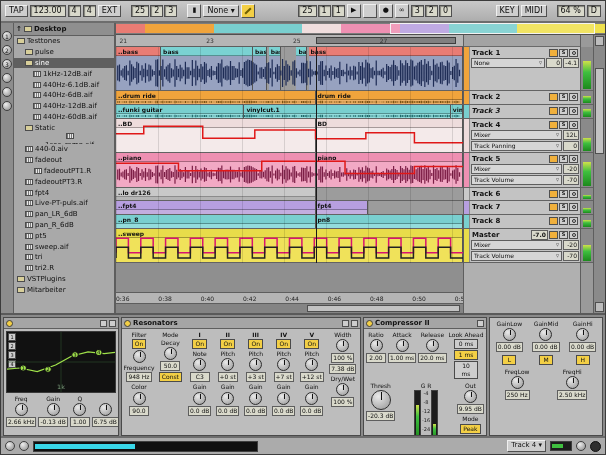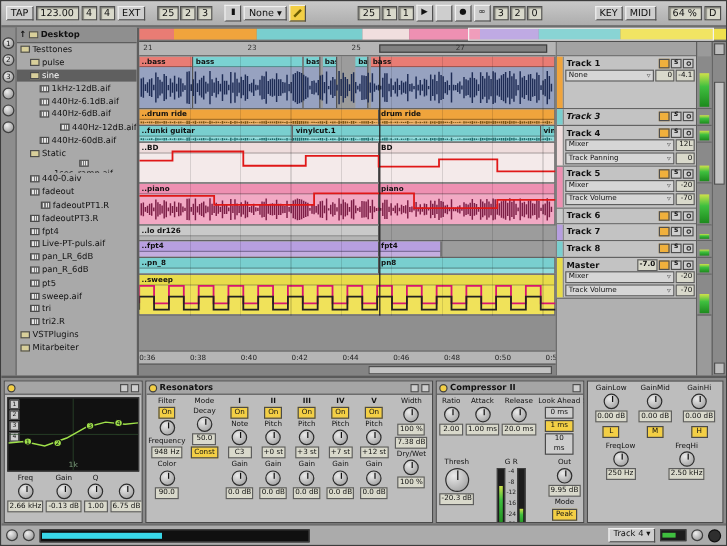--- a/index.html
+++ b/index.html
@@ -182,21 +182,21 @@
             <span>1kHz-12dB.aif</span>
           </div>
           <div class="bitem" style="padding-left: 19px;">
             <span class="bicon wave"></span>
             <span>440Hz-6.1dB.aif</span>
           </div>
           <div class="bitem" style="padding-left: 19px;">
             <span class="bicon wave"></span>
             <span>440Hz-6dB.aif</span>
           </div>
-          <div class="bitem" style="padding-left: 19px; justify-content: flex-end;">
+          <div class="bitem" style="padding-left: 19px;">
             <span class="bicon wave"></span>
             <span>440Hz-12dB.aif</span>
           </div>
           <div class="bitem" style="padding-left: 19px;">
             <span class="bicon wave"></span>
             <span>440Hz-60dB.aif</span>
           </div>
           <div class="bitem" style="padding-left: 11px;">
             <span class="bicon folder"></span>
             <span>Static</span>
@@ -444,20 +444,33 @@
                     <i></i>
                   </span>
                 </div>
                 <div class="trow">
                   <span class="chooser">
                     <span>None</span>
                     <span style="font-size: 4px;">▽</span>
                   </span>
                   <span class="vbox">0</span>
                   <span class="vbox">-4.1</span>
+                </div>
+              </div>
+            </div>
+            <div class="thead" style="height: 14px;">
+              <span class="ttab" style="background: rgb(240, 164, 60);"></span>
+              <div class="tmain">
+                <div class="tname">
+                  <span class="nm">Track 2</span>
+                  <span class="mbtn act"></span>
+                  <span class="mbtn">S</span>
+                  <span class="mbtn arm">
+                    <i></i>
+                  </span>
                 </div>
               </div>
             </div>
             <div class="thead" style="height: 14px; font-style: italic;">
               <span class="ttab" style="background: rgb(121, 207, 207);"></span>
               <div class="tmain">
                 <div class="tname">
                   <span class="nm">Track 3</span>
                   <span class="mbtn act"></span>
                   <span class="mbtn">S</span>

